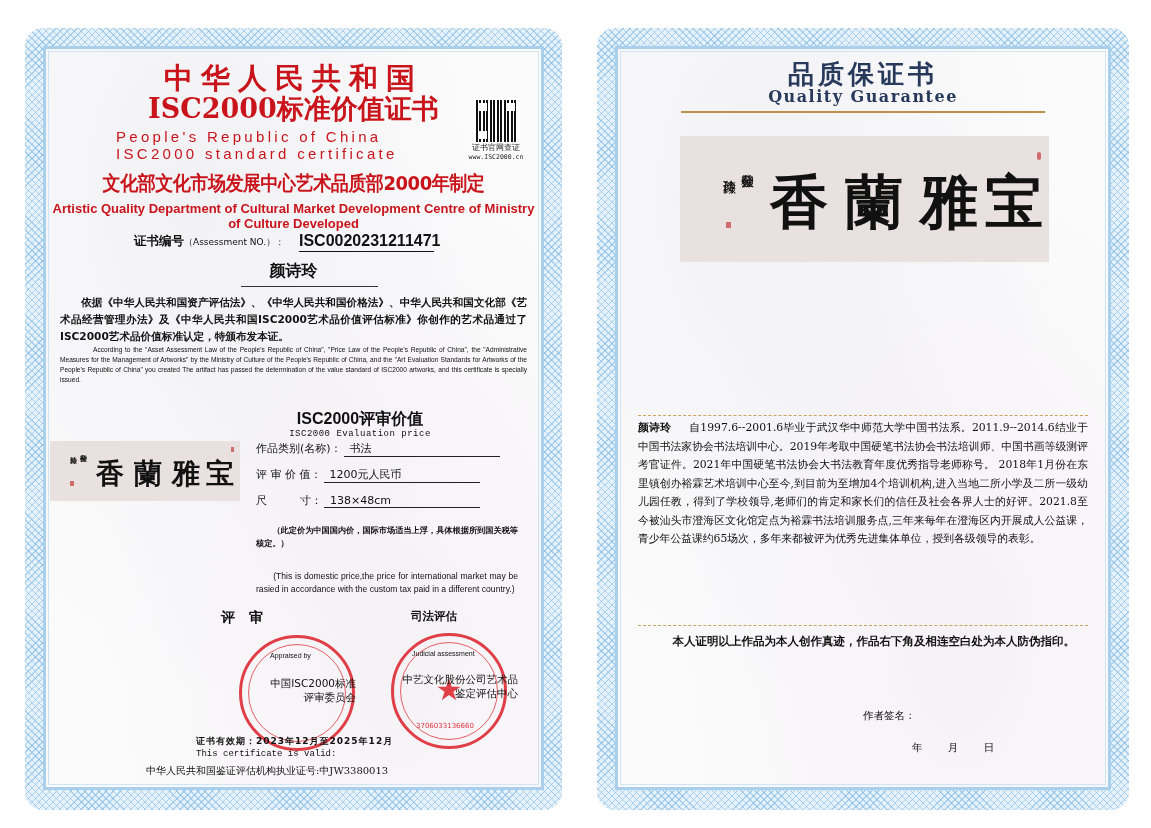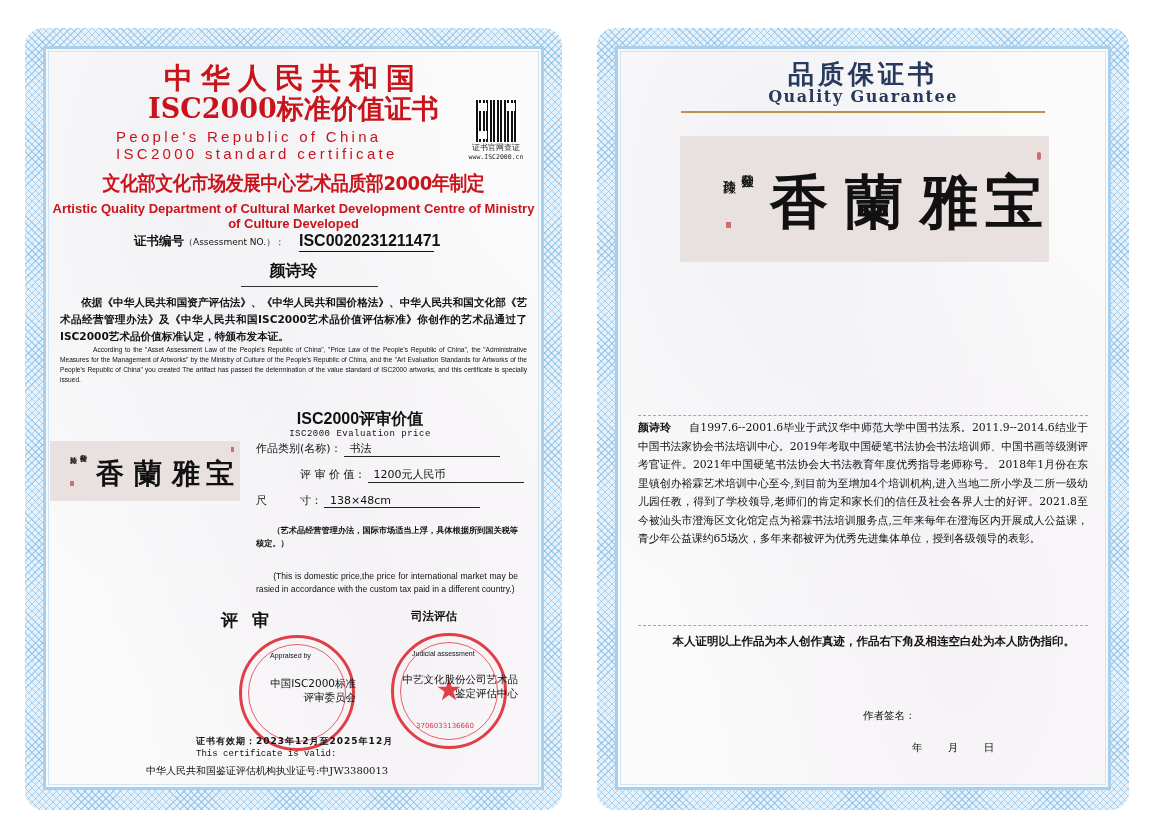--- a/index.html
+++ b/index.html
@@ -55,24 +55,24 @@
   .l-name { top:212px; font-size:16px; font-weight:bold; }
   .l-name-line { left:195px; width:137px; top:237px; border-top:1px solid #333; }
   .l-body-cn { left:14px; right:14px; top:245px; font-size:10.6px; line-height:17px; font-weight:bold; text-indent:2em; text-align:justify; }
   .l-body-en { left:14px; right:14px; top:296px; font-size:6.6px; line-height:10px; text-indent:5em; text-align:justify; font-family:"Liberation Sans", sans-serif; }
   .l-eval-title { left:214px; width:200px; top:360px; font-size:16px; font-weight:bold; text-align:center; font-family:"Liberation Sans", sans-serif; }
   .l-eval-sub { left:214px; width:200px; top:380px; font-size:9px; text-align:center; font-family:"Liberation Mono", monospace; letter-spacing:0.5px; }
   .art-small { left:4px; top:392px; width:190px; height:60px; background:#e9e0e0; }
   .field { left:210px; font-size:11px; width:265px; }
   .field .lab { display:inline-block; }
   .field .val { display:inline-block; border-bottom:1px solid #222; width:150px; padding-left:6px; margin-left:2px; }
-  .f1 { top:392px; } .f2 { top:418px;margin-left:44px; } .f3 { top:444px; }
+  .f1 { top:392px; } .f2 { top:418px; } .f3 { top:444px; }
   .note-cn { left:210px; width:262px; top:475px; font-size:8.2px; line-height:13px; font-weight:bold; text-indent:2em; }
   .note-en { left:210px; width:262px; top:521px; font-size:8.6px; line-height:13px; text-indent:2em; text-align:justify; font-family:"Liberation Sans", sans-serif; }
-  .sig-l { left:175px; top:560px; font-size:17px; font-weight:bold; letter-spacing:14px; }
+  .sig-l { left:175px; top:560px; font-size:14px; font-weight:bold; letter-spacing:14px; }
   .sig-r { left:365px; top:560px; font-size:11.5px; font-weight:bold; }
   .stamp { border:3px solid rgba(220,30,40,0.85); border-radius:50%; width:110px; height:110px; }
   .stamp::before { content:""; position:absolute; inset:6px; border:1px solid rgba(220,30,40,0.7); border-radius:50%; }
   .stamp .star { position:absolute; left:0; right:0; top:36px; text-align:center; color:rgba(220,30,40,0.85); font-size:30px; }
   .stamp-l { left:193px; top:586px; }
   .stamp-r { left:345px; top:584px; }
   .stamp-txt { font-size:7px; color:#111; font-family:"Liberation Sans", sans-serif; }
   .stamp-org { font-size:10.5px; color:#111; text-align:right; line-height:14px; }
   .valid { left:150px; top:686px; font-size:9px; font-weight:bold; letter-spacing:1px; }
   .valid-en { left:150px; top:700px; font-size:9px; font-family:"Liberation Mono", monospace; }
@@ -139,21 +139,21 @@
     <div class="abs field f1">
       <span class="lab">作品类别(名称)：</span><span class="val">书法</span>
     </div>
     <div class="abs field f2">
       <span class="lab">评 审 价 值：</span><span class="val">1200元人民币</span>
     </div>
     <div class="abs field f3">
       <span class="lab">尺　　　寸：</span><span class="val">138×48cm</span>
     </div>
 
-    <div class="abs note-cn">（艺术品经营管理办法，国际市场适当上浮，具体根据所到国关税等核定。）</div>
+    <div class="abs note-cn">（此定价为中国国内价，国际市场适当上浮，具体根据所到国关税等核定。）</div>
     <div class="abs note-en">(This is domestic price,the price for international market may be rasied in accordance with the custom tax paid in a different country.)</div>
 
     <div class="abs sig-l">评审</div>
     <div class="abs sig-r">司法评估</div>
 
     <div class="abs stamp stamp-l">
       <div class="abs stamp-txt" style="left:28px;top:14px;">Appraised by</div>
       <div class="abs stamp-org" style="left:-4px;right:-4px;top:38px;">
         <div>中国ISC2000标准</div>
         <div>评审委员会</div>

